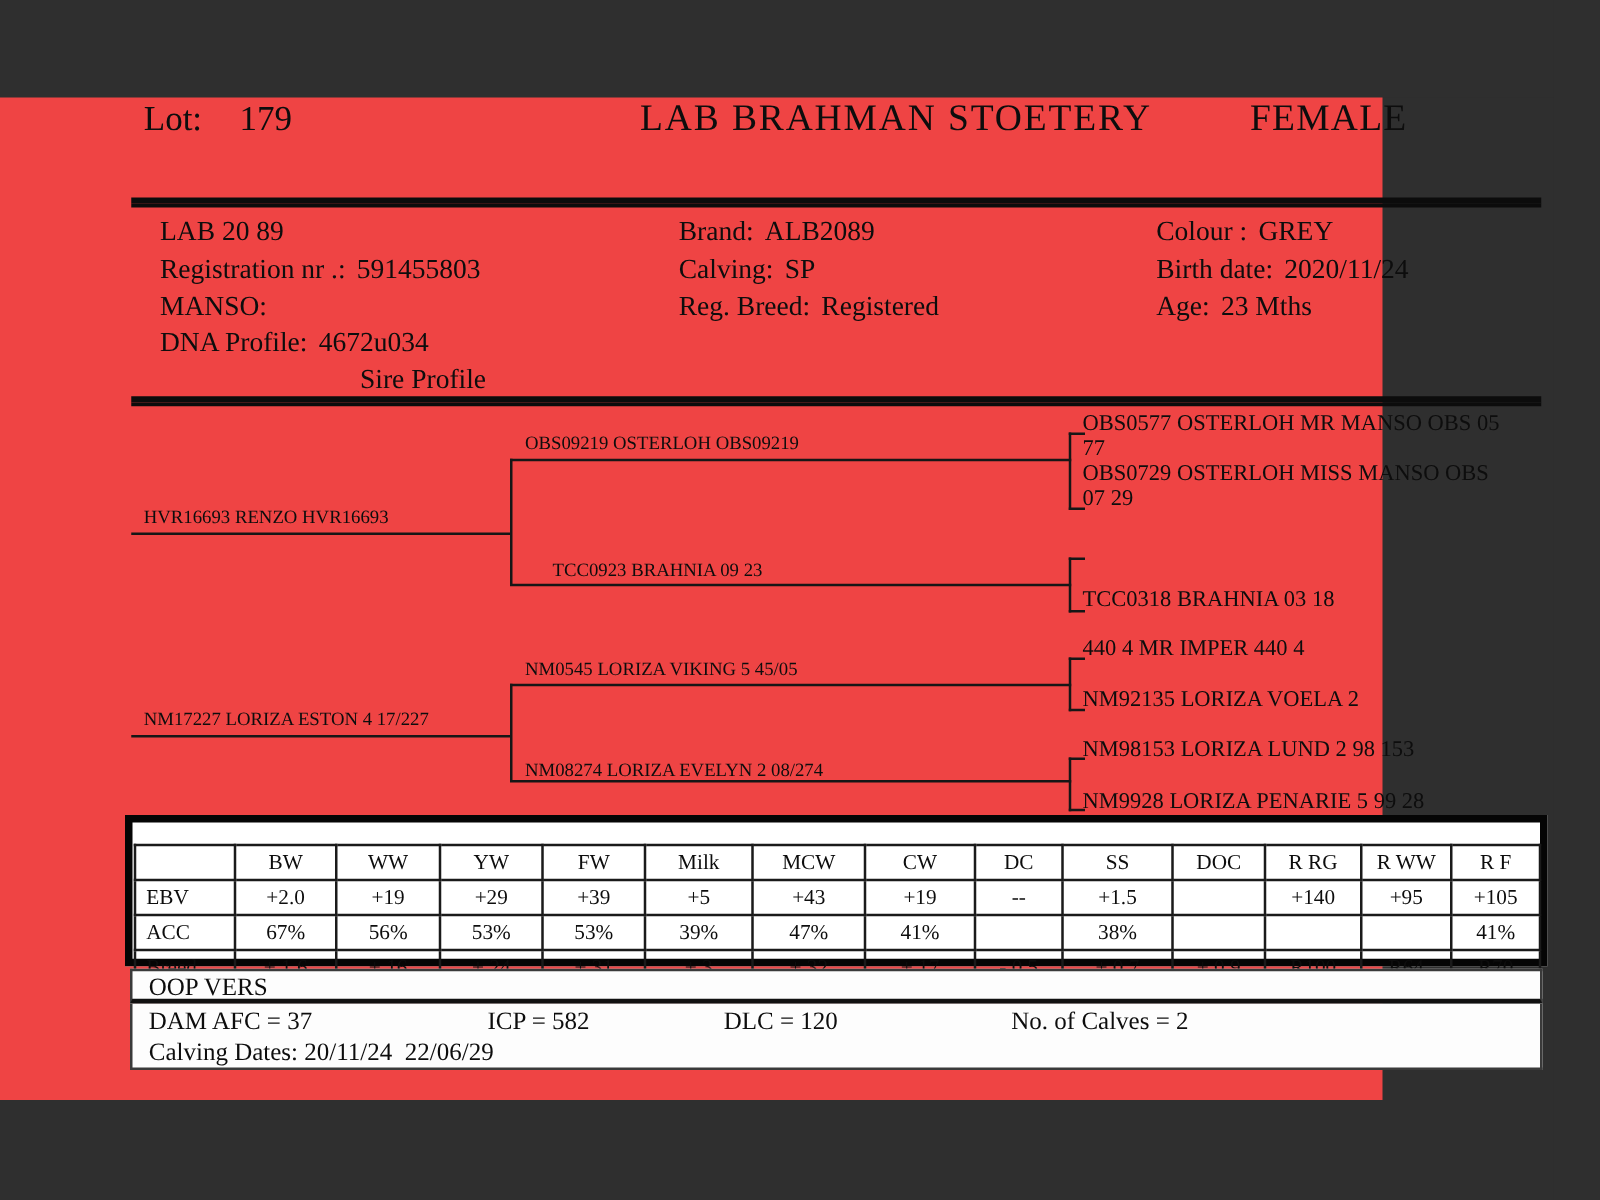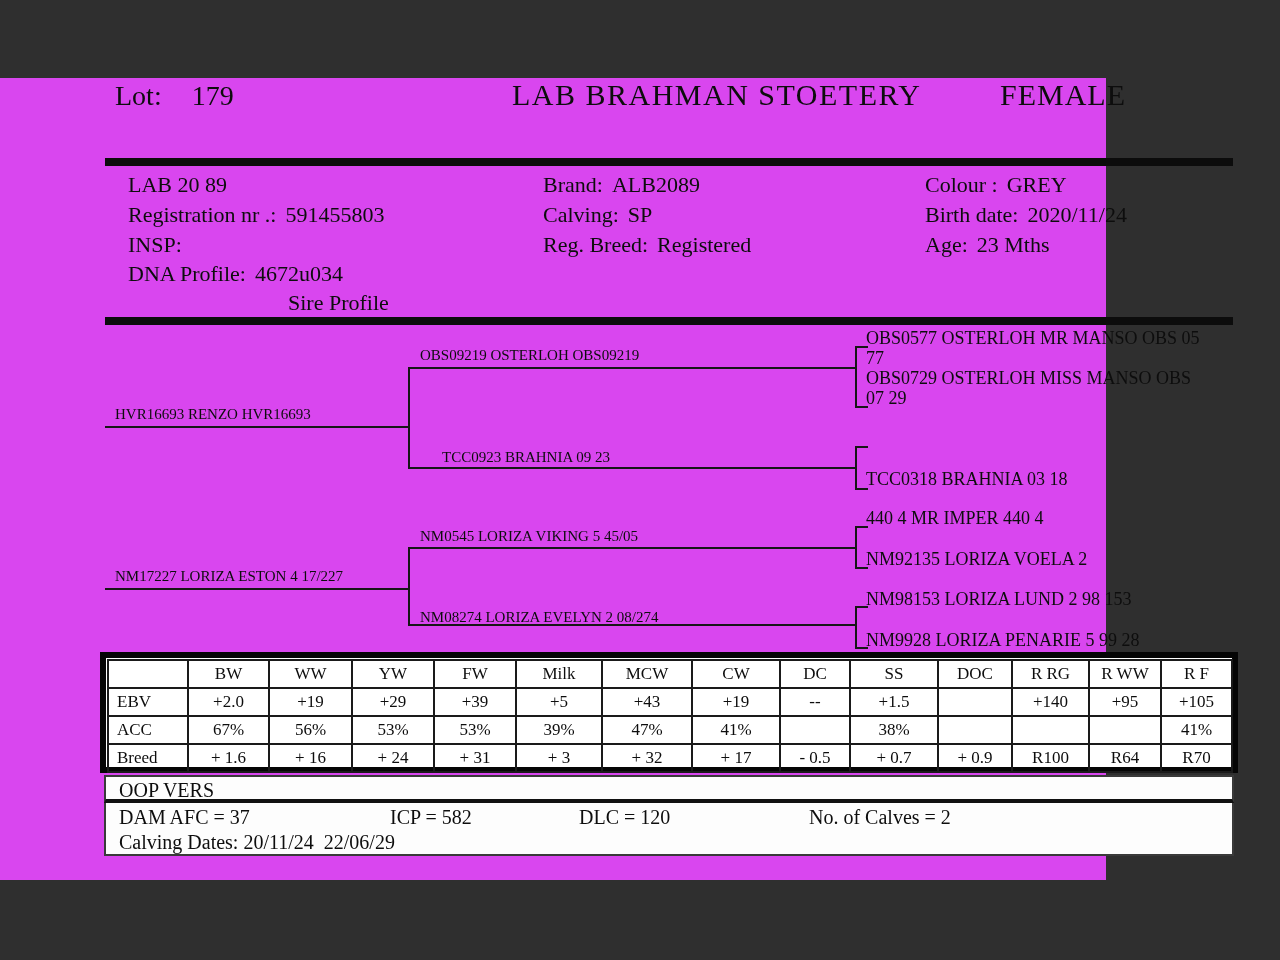--- a/index.html
+++ b/index.html
@@ -1,19 +1,19 @@
 <!DOCTYPE html>
 <html><head>
 <meta charset="utf-8">
 <style>
   * { margin:0; padding:0; box-sizing:border-box; }
   html,body { width:1280px; height:960px; background:#2f2f2f; }
   body { font-family:"Liberation Serif","DejaVu Serif",serif; color:#0d0d0d; }
   #stage { position:relative; width:1280px; height:960px; overflow:hidden; background:#2f2f2f; }
-  #page  { position:absolute; left:0; top:78px; width:1106px; height:802px; background:#d946ef; }
+  #page  { position:absolute; left:0; top:78px; width:1106px; height:802px; background:#ef4444; }
   .abs { position:absolute; white-space:nowrap; }
 
   
   .lot-line { left:115px; top:2px; font-size:28px; }
   .lot-num  { margin-left:30px; }
   .doc-title{ left:512px; top:0px; font-size:30px; letter-spacing:1.5px; }
   .doc-sex  { left:1000px; top:0px; font-size:30px; letter-spacing:1px; }
   .dbl-rule { position:absolute; left:105px; width:1128px; height:3px;
               border-top:5px solid #0c0c0c; border-bottom:3px solid #0c0c0c; }
   .rule-a { top:80px; }
@@ -25,21 +25,21 @@
 
   
   .ped { font-size:15px; }
   .ggp { position:absolute; left:866px; width:352px; font-size:18px; line-height:20px; white-space:normal; }
   .hline { position:absolute; height:2px; background:#161616; }
   .vline { position:absolute; width:2px;  background:#161616; }
 
   
   #ebv-box { position:absolute; left:100px; top:574px; width:1138px; height:121px;
              border:6px solid #050505; background:#fff; padding:1px; }
-  #ebv-box table { width:100%; height:100%; border-collapse:collapse; table-layout:fixed; }
+  #ebv-box table { width:100%; height:100%; border-collapse:collapse; table-layout:fixed;margin-top:16px; }
   #ebv-box td { border:2px solid #1a1a1a; font-size:17px; text-align:center; height:28px; }
   #ebv-box td.rowlab { text-align:left; padding-left:8px; }
 
   
   #oop-box { position:absolute; left:104px; top:697px; width:1130px; height:28px;
              border:2px solid #3a3a3a; border-bottom:4px solid #111; background:#fdfdfd; }
   #oop-box span { position:absolute; left:13px; top:2px; font-size:20px; }
   #dam-box { position:absolute; left:104px; top:725px; width:1130px; height:53px;
              border:2px solid #3a3a3a; border-top:none; background:#fdfdfd; font-size:20px; }
   #dam-box .abs { top:3px; }
@@ -64,21 +64,21 @@
     </div>
     <div class="abs doc-title">LAB BRAHMAN STOETERY</div>
     <div class="abs doc-sex">FEMALE</div>
     <div class="dbl-rule rule-a"></div>
 
     <div class="abs info" style="left:128px; top:94px;">LAB 20 89</div>
     <div class="abs info" style="left:128px; top:124px;">
       <span>Registration nr .:</span><span class="val">591455803</span>
     </div>
     <div class="abs info" style="left:128px; top:154px;">
-      <span>INSP:</span><span class="val"></span>
+      <span>MANSO:</span><span class="val"></span>
     </div>
     <div class="abs info" style="left:128px; top:183px;">
       <span>DNA Profile:</span><span class="val">4672u034</span>
     </div>
     <div class="abs info" style="left:288px; top:212px;">Sire Profile</div>
 
     <div class="abs info" style="left:543px; top:94px;">
       <span>Brand:</span><span class="val">ALB2089</span>
     </div>
     <div class="abs info" style="left:543px; top:124px;">

